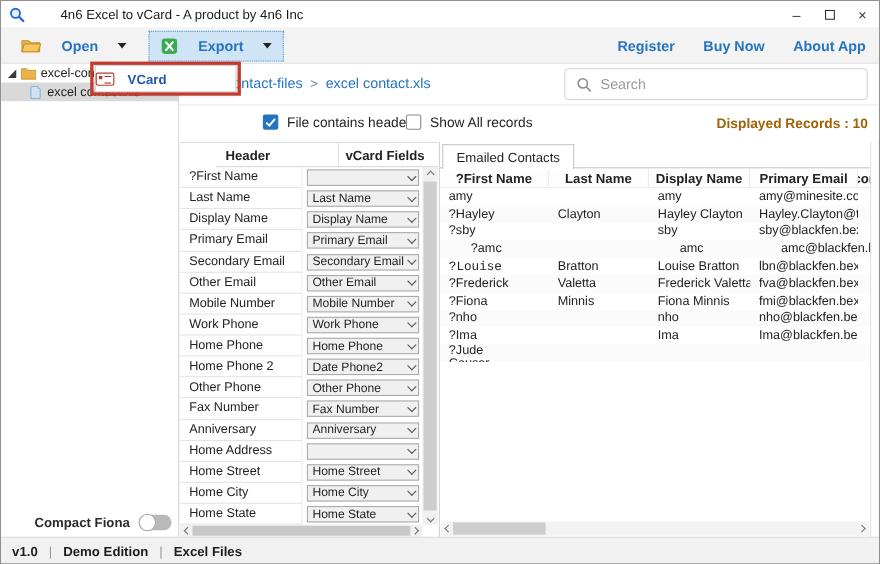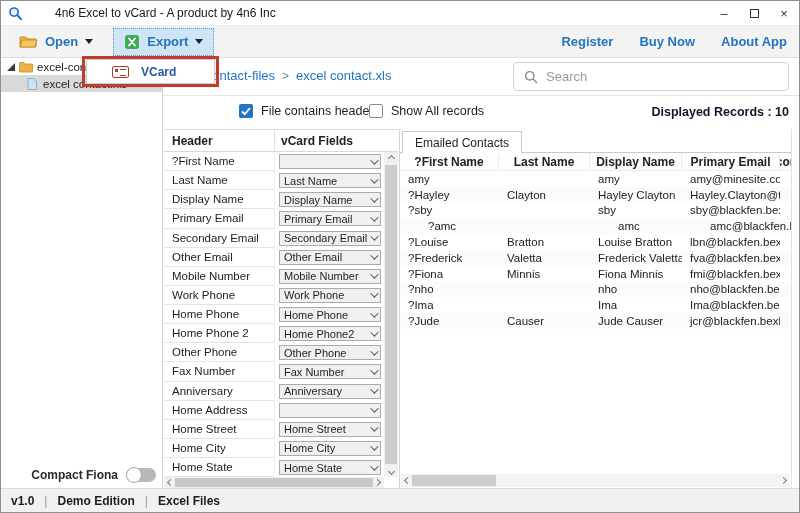--- a/index.html
+++ b/index.html
@@ -14,21 +14,21 @@
   .app-icon { width:15px; height:15px; margin-right:7px; flex:none; }
   .title-text { font-size:12px; color:#1a1a1a; flex:1 1 auto; white-space:nowrap; overflow:hidden;margin-left:25px; }
   .win-controls { display:flex; height:100%; }
   .win-btn { width:30px; display:flex; align-items:center; justify-content:center;
              font-size:13px; color:#333; cursor:default; }
   .maxi-glyph { width:9px; height:9px; border:1px solid #333; display:inline-block; }
 
   
   .toolbar { height:32px; background:#f3f3f3; border-bottom:1px solid #dedede;
              display:flex; align-items:center; padding:0 12px 0 8px; }
-  .tb-btn { display:flex; align-items:center; gap:7px; height:28px; padding:0 10px;
+  .tb-btn { display:flex; align-items:center; gap:18px; height:28px; padding:0 10px;
             font-size:13px; font-weight:bold; color:#2574c0; cursor:pointer; }
   .tb-btn.export { background:#cfe4f5; border:1px dotted #5b9bd5; margin-left:10px; }
   .caret-down { width:0; height:0; border-left:4px solid transparent; border-right:4px solid transparent;
                 border-top:5px solid #222; display:inline-block; }
   .tb-spacer { flex:1 1 auto; }
   .tb-links { display:flex; gap:26px; }
   .tb-link { font-size:13px; font-weight:bold; color:#2574c0; cursor:pointer; white-space:nowrap; }
 
   
   .sidebar { position:absolute; left:0; top:57px; width:162px; bottom:24px; background:#fff;
@@ -55,25 +55,25 @@
   .search-input::placeholder { color:#9a9a9a; }
 
   
   .optstrip { position:absolute; left:162px; top:95px; right:0; height:33px; background:#fff; }
   .chk-row { position:absolute; left:76px; top:8px; display:flex; align-items:center; gap:8px; }
   .chk-row2 { position:absolute; left:206px; top:8px; display:flex; align-items:center; gap:8px; }
   .checkbox { width:14px; height:14px; border-radius:2px; flex:none; }
   .checkbox.checked { background:#2574c0; display:flex; align-items:center; justify-content:center; }
   .checkbox.unchecked { background:#fff; border:1px solid #8a8a8a; }
   .chk-label { font-size:12.5px; color:#1f1f1f; }
-  .records-info { position:absolute; right:10px; top:9px; font-size:12.5px; font-weight:bold; color:#0f172a; }
+  .records-info { position:absolute; right:10px; top:9px; font-size:12.5px; font-weight:bold; color:#a16207; }
 
   
   .mapping { position:absolute; left:163px; top:128px; width:234px; bottom:24px; background:#fff;
-             border-top:1px solid #dcdcdc; }
+             border-top:1px solid #dcdcdc;padding-left:33px; }
   .map-head { display:flex; height:22px; border-bottom:1px solid #d9d9d9; font-size:12px; font-weight:bold; }
   .map-head .h1 { width:111px; padding:4px 0 0 8px; border-right:1px solid #e0e0e0; }
   .map-head .h2 { flex:1; padding:4px 0 0 6px; }
   .map-rows { position:absolute; top:22px; left:0; right:14px; bottom:11px; display:flex; flex-direction:column; }
   .map-row { flex:1; display:flex; align-items:center; }
   .map-cell-h { width:111px; height:100%; display:flex; align-items:center; padding-left:8px;
                 font-size:11.5px; border-bottom:1px solid #e4e4e4; border-right:1px solid #efefef;
                 white-space:nowrap; overflow:hidden; }
   .map-cell-f { flex:1; height:100%; display:flex; align-items:center; padding:0 3px 0 4px; }
   .dropdown { width:100%; height:15px; background:#f0f0f0; border:1px solid #ababab;
@@ -108,21 +108,21 @@
   .ct-row { display:flex; height:15.8px; font-size:11.5px; overflow:hidden; }
   .ct-row .cc { padding-left:8px; display:flex; align-items:center; white-space:nowrap; overflow:hidden; flex:none; }
   .ct-hscroll { position:absolute; left:1px; right:1px; bottom:1px; height:13px; background:#f3f3f3;
                 display:flex; align-items:center; }
   .ct-hthumb { width:84px; height:11px; background:#cdcdcd; margin-left:2px; }
   .ct-hspace { flex:1; }
 
   
   .popup { position:absolute; left:85px; top:58px; width:129px; height:25px; background:#fff;
            border:1px solid #cfcfcf; box-shadow:1px 2px 4px rgba(0,0,0,.12); z-index:50;
-           display:flex; align-items:center; padding-left:25px; gap:12px; }
+           display:flex; align-items:center; padding-left:0; gap:12px; }
   .vcard-icon { width:17px; height:12px; border:1.6px solid #b03a2e; border-radius:2px; position:relative; flex:none; }
   .vcard-icon:before { content:""; position:absolute; left:2px; top:2px; width:3px; height:3px; background:#b03a2e; }
   .vcard-icon:after { content:""; position:absolute; right:2px; top:2px; width:6px; height:5px;
                       border-top:1.4px solid #b03a2e; border-bottom:1.4px solid #b03a2e; }
   .popup-label { font-size:12px; font-weight:bold; color:#2558a8; }
   .red-box { position:absolute; left:81px; top:55px; width:137px; height:31px;
              border:3px solid #c23b2e; z-index:60; pointer-events:none; }
 
   
   .statusbar { position:absolute; left:0; right:0; bottom:0; height:24px; background:#f1f1f1;
@@ -313,21 +313,21 @@
             <div class="dropdown">
               <span class="dd-label">Home Phone</span>
               <span class="chev"></span>
             </div>
           </div>
         </div>
         <div class="map-row">
           <div class="map-cell-h">Home Phone 2</div>
           <div class="map-cell-f">
             <div class="dropdown">
-              <span class="dd-label">Home Phone2</span>
+              <span class="dd-label">Date Phone2</span>
               <span class="chev"></span>
             </div>
           </div>
         </div>
         <div class="map-row">
           <div class="map-cell-h">Other Phone</div>
           <div class="map-cell-f">
             <div class="dropdown">
               <span class="dd-label">Other Phone</span>
               <span class="chev"></span>
@@ -439,21 +439,21 @@
           <div class="cc" style="width: 60px;"></div>
         </div>
         <div class="ct-row" style="background: rgb(251, 251, 251);">
           <div class="cc" style="width: 99px; margin-left: 20px;">?amc</div>
           <div class="cc" style="width: 91px;"></div>
           <div class="cc" style="width: 92px;">amc</div>
           <div class="cc" style="width: 98px;">amc@blackfen.bexley</div>
           <div class="cc" style="width: 60px;"></div>
         </div>
         <div class="ct-row">
-          <div class="cc" style="width: 99px;">?Louise</div>
+          <div class="cc" style="width: 99px; font-family: Liberation Mono, monospace;">?Louise</div>
           <div class="cc" style="width: 91px;">Bratton</div>
           <div class="cc" style="width: 92px;">Louise Bratton</div>
           <div class="cc" style="width: 98px;">lbn@blackfen.bexley.</div>
           <div class="cc" style="width: 60px;"></div>
         </div>
         <div class="ct-row" style="background: rgb(251, 251, 251);">
           <div class="cc" style="width: 99px;">?Frederick</div>
           <div class="cc" style="width: 91px;">Valetta</div>
           <div class="cc" style="width: 92px;">Frederick Valetta</div>
           <div class="cc" style="width: 98px;">fva@blackfen.bexley.s</div>
@@ -473,21 +473,21 @@
           <div class="cc" style="width: 98px;">nho@blackfen.bexley</div>
           <div class="cc" style="width: 60px;"></div>
         </div>
         <div class="ct-row">
           <div class="cc" style="width: 99px;">?Ima</div>
           <div class="cc" style="width: 91px;"></div>
           <div class="cc" style="width: 92px;">Ima</div>
           <div class="cc" style="width: 98px;">Ima@blackfen.bexley.</div>
           <div class="cc" style="width: 60px;"></div>
         </div>
-        <div class="ct-row" style="background: rgb(251, 251, 251);">
+        <div class="ct-row" style="background: rgb(251, 251, 251); flex-direction: column;">
           <div class="cc" style="width: 99px;">?Jude</div>
           <div class="cc" style="width: 91px;">Causer</div>
           <div class="cc" style="width: 92px;">Jude Causer</div>
           <div class="cc" style="width: 98px;">jcr@blackfen.bexley.s</div>
           <div class="cc" style="width: 60px;"></div>
         </div>
       </div>
     <div class="ct-hscroll">
       <span class="arr left"></span>
       <span class="ct-hthumb"></span>

